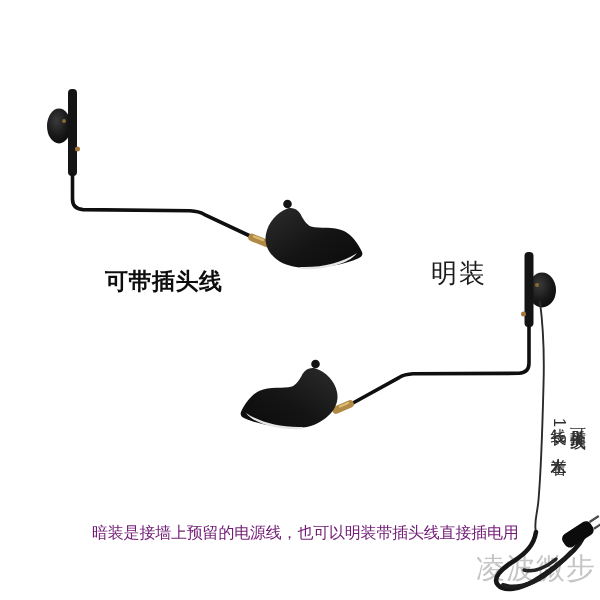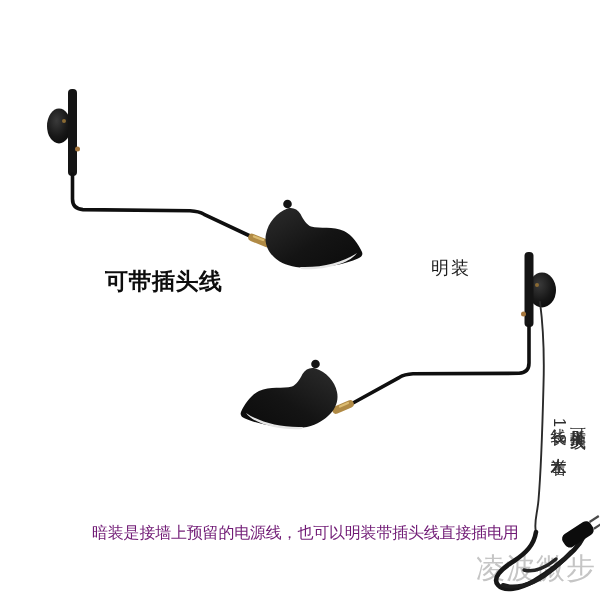--- a/index.html
+++ b/index.html
@@ -3,21 +3,21 @@
 <meta charset="utf-8">
 <style>
   html,body{margin:0;padding:0;background:#fff;}
   #canvas{
     position:relative;width:600px;height:600px;background:#ffffff;
     overflow:hidden;font-family:"Liberation Sans","DejaVu Sans",sans-serif;
   }
   .abs{position:absolute;}
   #lamp-svg{position:absolute;left:0;top:0;z-index:2;}
   .label-lamp{color:#1b1b1b;font-size:29px;letter-spacing:2px;z-index:3;}
-  #label-surface{font-size:18px;text-align:right;}
+  #label-surface{font-size:26px;text-align:right;}
   #bold-note{
     left:105px;top:266px;color:#0d0d0d;font-size:23px;font-weight:700;
     line-height:31px;letter-spacing:0.5px;z-index:3;white-space:nowrap;
   }
   #side-note{
     left:548px;top:415px;height:185px;width:40px;
     writing-mode:vertical-rl;text-orientation:mixed;
     color:#2e2e2e;font-size:16px;line-height:19.5px;letter-spacing:1.5px;z-index:3;
   }
   #side-note .col{display:block;}

